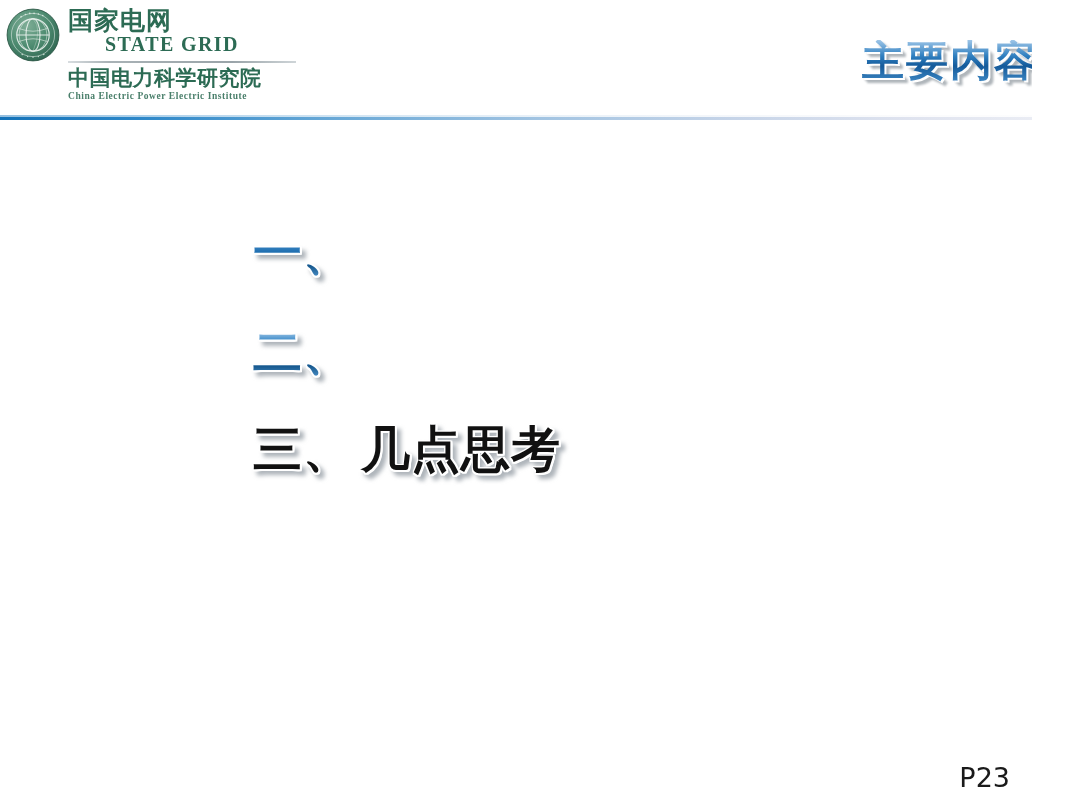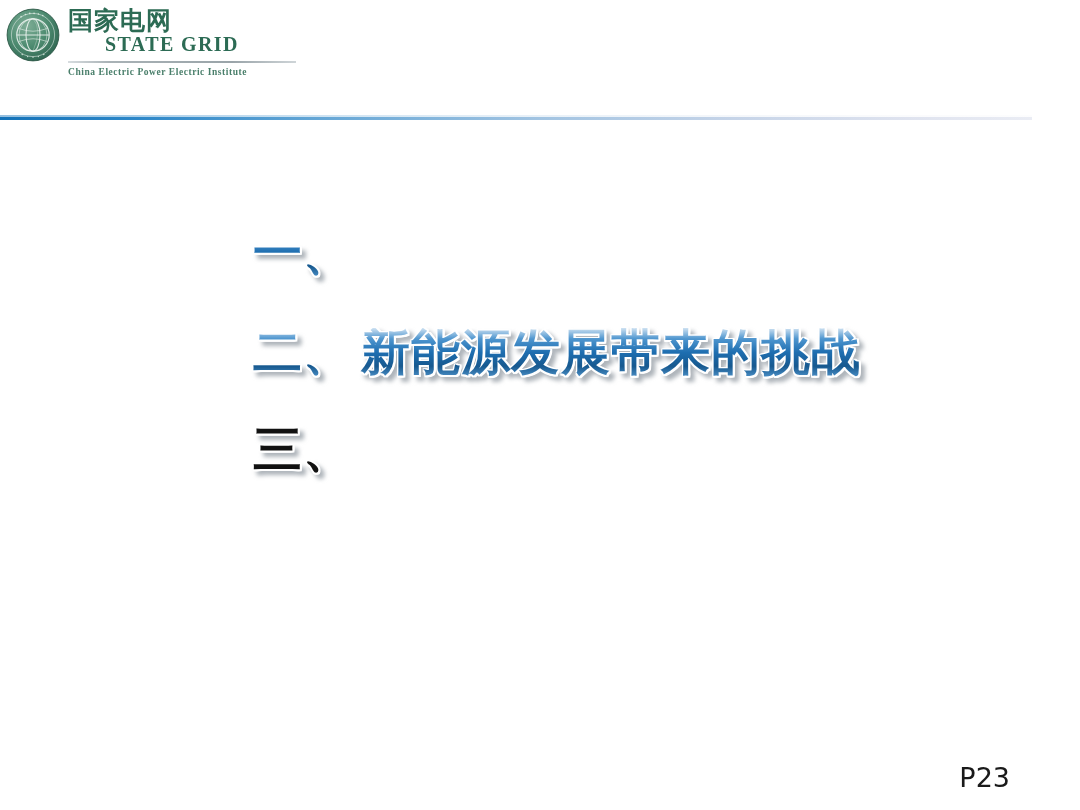--- a/index.html
+++ b/index.html
@@ -246,40 +246,42 @@
           <circle cx="50" cy="91" r="1.3"></circle>
             <circle cx="60" cy="90" r="1.3"></circle>
           <circle cx="70" cy="86" r="1.3"></circle>
         </g>
       </svg>
 
       <div class="brand-text">
         <div class="brand-cn">国家电网</div>
         <div class="brand-en">State Grid</div>
         <div class="brand-rule"></div>
+        <div class="inst-cn">中国电力科学研究院</div>
         <div class="inst-en">China Electric Power Electric Institute</div>
       </div>
     </div>
 
+    <div class="header-title">主要内容</div>
 
     <div class="header-divider"></div>
     <div class="header-divider-hi"></div>
   </div>
 
   <div class="content">
 
     <div class="toc-item style-blue" id="toc-0">
       <span class="toc-num">一、</span>
     </div>
 
     <div class="toc-item style-blue" id="toc-1">
       <span class="toc-num">二、</span>
-      <span class="toc-label">新能源发展带来的挑战</span>
     </div>
 
     <div class="toc-item style-black" id="toc-2">
       <span class="toc-num">三、</span>
+      <span class="toc-label">几点思考</span>
     </div>
   </div>
 
   <div class="page-number">P23</div>
 
 </div>
 
 </body></html>

